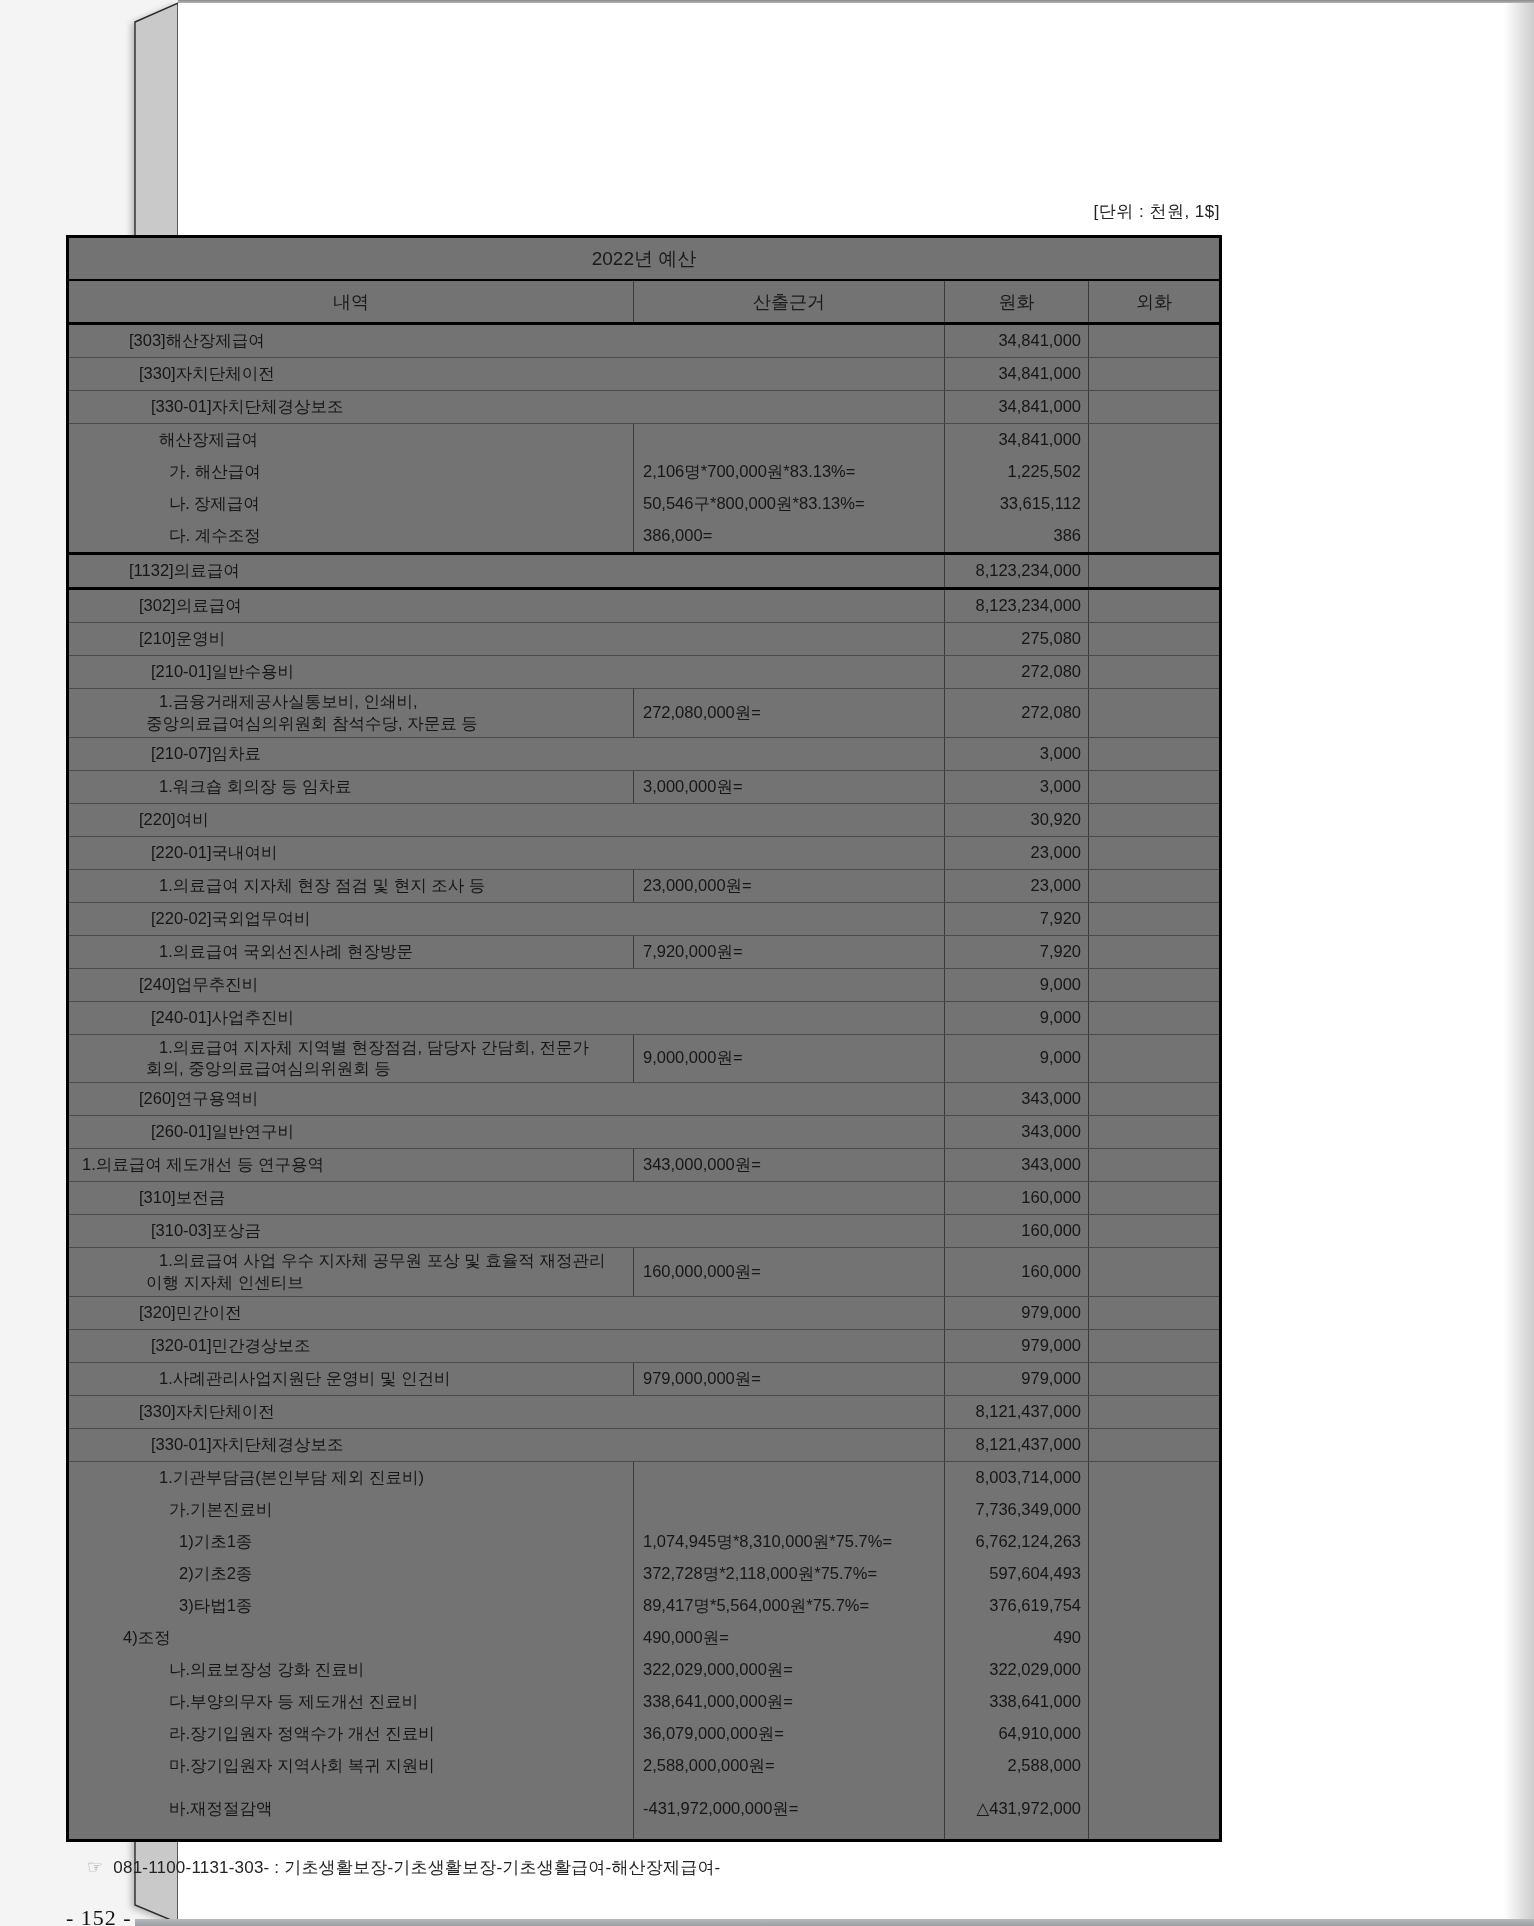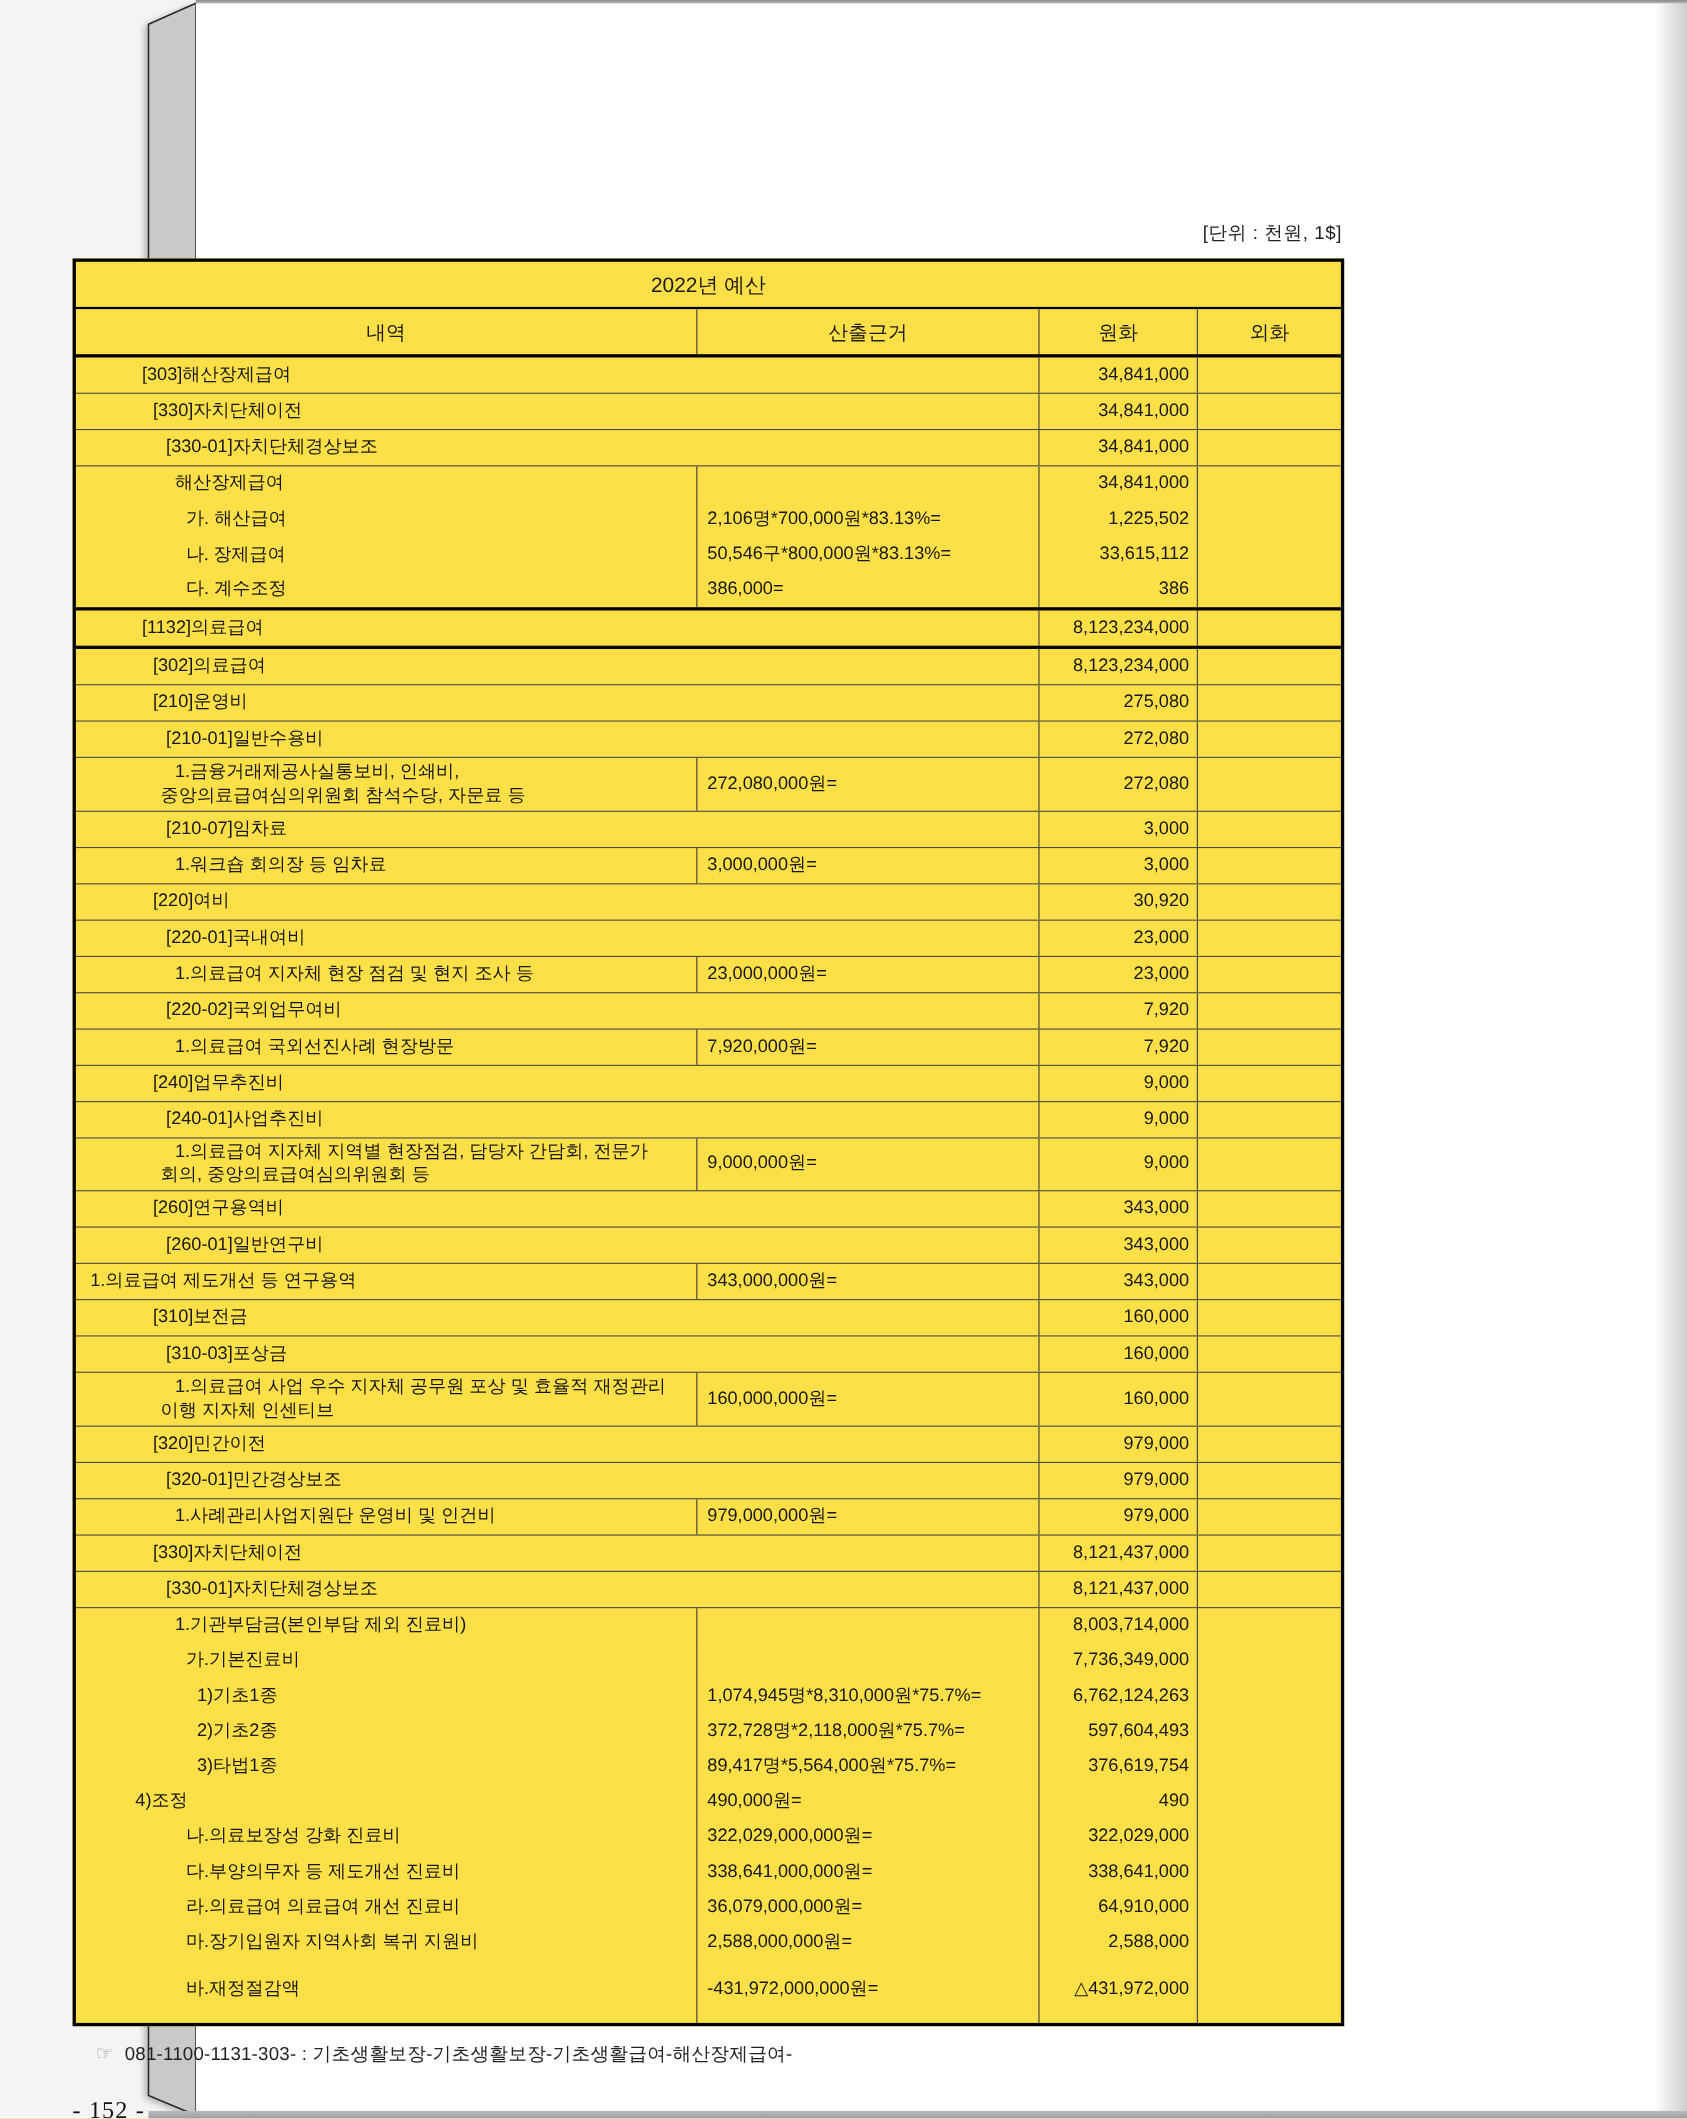--- a/index.html
+++ b/index.html
@@ -33,21 +33,21 @@
   
   .content{
     position:absolute;left:66px;top:200px;width:1156px;
   }
   .unit-label{
     text-align:right;font-size:17px;color:#222;margin:0 2px 12px 0;
     letter-spacing:.5px;
   }
   
   .budget-table{
-    border:3px solid #000;background:#fde047;
+    border:3px solid #000;background:#737373;
   }
   .t-title{
     height:41px;display:flex;align-items:center;justify-content:center;
     font-size:19px;color:#1a1a1a;border-bottom:2px solid #000;
   }
   .t-head{
     display:grid;grid-template-columns:564px 311px 144px 1fr;
     border-bottom:3px solid #000;
   }
   .hcell{
@@ -307,21 +307,21 @@
           <div class="cell won">490</div>
           <div class="cell fx"></div>
           <div class="cell desc" style="padding-left: 87px;">나.의료보장성 강화 진료비</div>
           <div class="cell calc">322,029,000,000원=</div>
           <div class="cell won">322,029,000</div>
           <div class="cell fx"></div>
           <div class="cell desc" style="padding-left: 87px;">다.부양의무자 등 제도개선 진료비</div>
           <div class="cell calc">338,641,000,000원=</div>
           <div class="cell won">338,641,000</div>
           <div class="cell fx"></div>
-          <div class="cell desc" style="padding-left: 87px;">라.의료급여 의료급여 개선 진료비</div>
+          <div class="cell desc" style="padding-left: 87px;">라.장기입원자 정액수가 개선 진료비</div>
           <div class="cell calc">36,079,000,000원=</div>
           <div class="cell won">64,910,000</div>
           <div class="cell fx"></div>
           <div class="cell desc" style="padding-left: 87px;">마.장기입원자 지역사회 복귀 지원비</div>
           <div class="cell calc">2,588,000,000원=</div>
           <div class="cell won">2,588,000</div>
           <div class="cell fx"></div>
           <div class="cell desc gap" style="padding-left: 87px;">바.재정절감액</div>
           <div class="cell calc gap">-431,972,000,000원=</div>
           <div class="cell won gap">△431,972,000</div>

